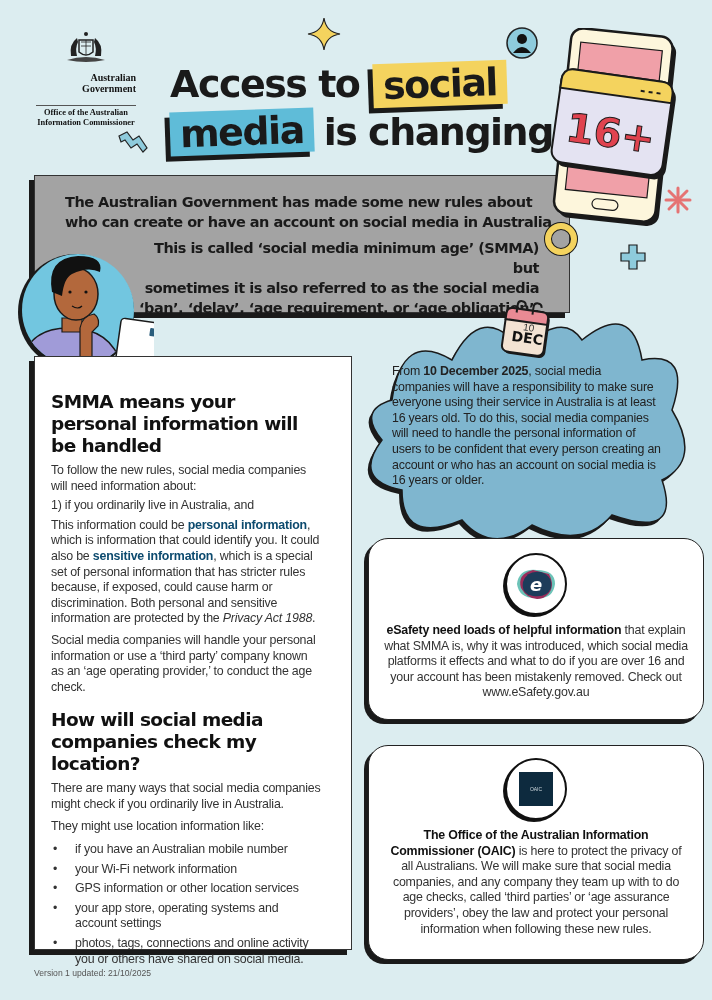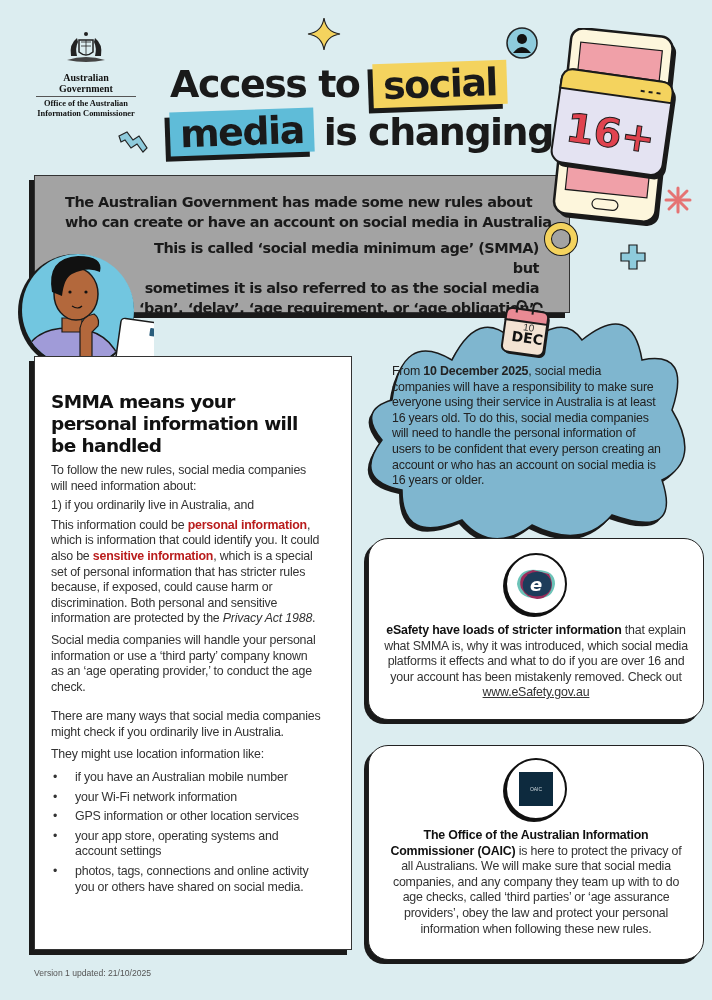--- a/index.html
+++ b/index.html
@@ -8,39 +8,39 @@
     background: #dcedf0;
     font-family: "Liberation Sans", "DejaVu Sans", sans-serif;
     color: #1a1a1a;
     position: relative;
   }
   .abs { position: absolute; }
 
   
   .gov-logo { left: 36px; top: 30px; width: 100px; text-align: center; }
   .crest { width: 50px; height: 36px; margin: 0 auto 2px; }
-  .gov-name { font-family: "Liberation Serif", "DejaVu Serif", serif; font-weight: bold; font-size: 10px; color: #111; border-bottom: 1px solid #555; padding-bottom: 2px; }
+  .gov-name { font-family: "Liberation Serif", "DejaVu Serif", serif; font-weight: bold; font-size: 10px; color: #111; border-bottom: 1px solid #555; padding-bottom: 11px; text-align: right; }
   .office-name { font-family: "Liberation Serif", "DejaVu Serif", serif; font-weight: bold; font-size: 8.4px; line-height: 9.5px; color: #111; margin-top: 2px; }
 
   
   .title-line1 { left: 170px; top: 62px; font-weight: 900; font-size: 38px; font-family: "DejaVu Sans", sans-serif; letter-spacing: -1.5px; color: #1a1a1a; white-space: nowrap; display: flex; align-items: center; }
   .title-line2 { left: 170px; top: 110px; font-weight: 900; font-size: 38px; font-family: "DejaVu Sans", sans-serif; letter-spacing: -1.5px; color: #1a1a1a; white-space: nowrap; display: flex; align-items: center; }
   .hl-yellow { background: #f4d35e; padding: 0 10px; margin-left: 14px; transform: rotate(-2deg); box-shadow: -5px 5px 0 #1a1a1a; display: inline-block; line-height: 44px; }
   .hl-blue { background: #5fbcd8; padding: 0 10px; margin-right: 10px; transform: rotate(-2deg); box-shadow: -5px 5px 0 #1a1a1a; display: inline-block; line-height: 44px; }
 
   
   .intro-box { left: 34px; top: 175px; width: 536px; height: 138px; background: #a3a3a3; border: 1.5px solid #333; box-shadow: -5px 5px 0 #1a1a1a; }
   .intro-p1 { position: absolute; left: 30px; top: 16px; font-weight: bold; font-size: 14.5px; line-height: 20px; color: #1a1a1a; font-family: "DejaVu Sans", sans-serif; letter-spacing: -0.5px; }
   .intro-p2 { position: absolute; left: 104px; top: 62px; width: 400px; font-weight: bold; font-size: 14.5px; line-height: 20px; text-align: right; color: #1a1a1a; font-family: "DejaVu Sans", sans-serif; letter-spacing: -0.5px; }
 
   
   .left-box { left: 34px; top: 356px; width: 318px; height: 594px; background: #fff; border: 1.5px solid #333; box-shadow: -5px 5px 0 #1a1a1a; padding: 34px 28px 0 16px; }
   .h2 { font-weight: bold; font-size: 18.5px; line-height: 22px; color: #111; font-family: "DejaVu Sans", sans-serif; letter-spacing: -0.6px; margin-bottom: 6px; }
   .p { font-size: 12.4px; line-height: 15.6px; color: #333; margin-bottom: 4px; letter-spacing: -0.2px; }
-  .p b { color: #b91c1c; margin-top: 47px; }
+  .p b { color: #0c4a6e; margin-top: 47px; }
   .p i { font-style: italic; }
   .gap { height: 10px; }
   ul.bullets { list-style: none; margin-top: 8px; }
   ul.bullets li { position: relative; padding-left: 24px; font-size: 12.4px; line-height: 15.6px; color: #333; margin-bottom: 4px; letter-spacing: -0.2px; }
   ul.bullets li::before { content: "•"; position: absolute; left: 2px; top: 0; color: #333; }
 
   
   .character { left: 14px; top: 238px; width: 140px; height: 140px; }
 
   
@@ -48,21 +48,21 @@
   .blob-text { left: 392px; top: 364px; width: 270px; text-align: left; font-size: 12.4px; line-height: 15.6px; color: #222; letter-spacing: -0.2px; }
   .calendar { left: 498px; top: 300px; width: 56px; height: 60px; }
 
   
   .card { background: #fff; border: 1.5px solid #222; border-radius: 20px; box-shadow: -4px 4px 0 #1a1a1a; }
   .card-esafety { left: 368px; top: 538px; width: 336px; height: 182px; }
   .card-oaic { left: 368px; top: 745px; width: 336px; height: 215px; }
   .card-logo { position: absolute; left: 50%; transform: translateX(-50%); width: 62px; height: 62px; border-radius: 50%; background: #fff; border: 2px solid #111; box-shadow: -2px 2px 0 #111; display: flex; align-items: center; justify-content: center; }
   .card-text { position: absolute; left: 14px; right: 14px; text-align: center; font-size: 12.4px; line-height: 15.6px; color: #333; letter-spacing: -0.2px; }
   .card-text b { color: #111; }
-  .link { color: #333; text-decoration: underline; cursor: pointer; }
+  .link { color: #333; cursor: pointer; }
   .oaic-square { width: 34px; height: 34px; background: #0d2a3e; color: #cfd8de; font-size: 5px; display: flex; align-items: center; justify-content: center; }
 
   .footer { left: 34px; top: 968px; font-size: 8.6px; color: #555; }
 
   
   .phone { left: 548px; top: 28px; width: 130px; height: 200px; }
   .deco { position: absolute; }
 </style>
 </head>
 <body>
@@ -174,20 +174,21 @@
   </g>
 </svg>
 
 <div class="abs left-box">
   <h2 class="h2">SMMA means your personal information will be handled</h2>
   <p class="p">To follow the new rules, social media companies will need information about:</p>
   <p class="p">1) if you ordinarily live in Australia, and</p>
   <p class="p"><span>This information could be </span><b>personal information</b><span>, which is information that could identify you. It could also be </span><b>sensitive information</b><span>, which is a special set of personal information that has stricter rules because, if exposed, could cause harm or discrimination. Both personal and sensitive information are protected by the </span><i>Privacy Act 1988</i><span>.</span></p>
   <p class="p" style="margin-top:6px;">Social media companies will handle your personal information or use a ‘third party’ company known as an ‘age operating provider,’ to conduct the age check.</p>
   <div class="gap"></div>
+  <h2 class="h2">How will social media companies check my location?</h2>
   <p class="p">There are many ways that social media companies might check if you ordinarily live in Australia.</p>
   <p class="p" style="margin-top:6px;">They might use location information like:</p>
   <ul class="bullets">
     <li>if you have an Australian mobile number</li>
     <li>your Wi-Fi network information</li>
     <li>GPS information or other location services</li>
     <li>your app store, operating systems and account settings</li>
     <li>photos, tags, connections and online activity you or others have shared on social media.</li>
   </ul>
 </div>
@@ -216,21 +217,21 @@
 
 <div class="abs card card-esafety">
   <div class="card-logo" style="top:14px;">
     <svg width="46" height="40" viewBox="0 0 46 40">
       <path d="M4 20 Q6 4 24 6 Q42 6 42 20 Q40 36 22 34 Q6 34 4 20 Z" fill="#6cc3b8"></path>
       <path d="M8 24 Q4 10 20 6 L36 10 Q44 26 30 34 Q16 38 8 24 Z" fill="#9b2c5a"></path>
       <path d="M10 18 Q14 6 28 8 Q40 12 38 24 Q34 34 20 32 Q8 30 10 18 Z" fill="#1d3c5a"></path>
       <text x="23" y="27" text-anchor="middle" fill="#fff" font-family="DejaVu Sans, sans-serif" font-style="italic" font-weight="bold" font-size="18">e</text>
     </svg>
   </div>
-  <div class="card-text" style="top:84px;"><b>eSafety have loads of stricter information</b><span> that explain what SMMA is, why it was introduced, which social media platforms it effects and what to do if you are over 16 and your account has been mistakenly removed. Check out </span><a class="link">www.eSafety.gov.au</a></div>
+  <div class="card-text" style="top:84px;"><b>eSafety need loads of helpful information</b><span> that explain what SMMA is, why it was introduced, which social media platforms it effects and what to do if you are over 16 and your account has been mistakenly removed. Check out </span><a class="link">www.eSafety.gov.au</a></div>
 </div>
 
 <div class="abs card card-oaic">
   <div class="card-logo" style="top:12px;">
     <div class="oaic-square">OAIC</div>
   </div>
   <div class="card-text" style="top:82px;"><b>The Office of the Australian Information Commissioner (OAIC)</b><span> is here to protect the privacy of all Australians. We will make sure that social media companies, and any company they team up with to do age checks, called ‘third parties’ or ‘age assurance providers’, obey the law and protect your personal information when following these new rules.</span></div>
 </div>
 
 <div class="abs footer">Version 1  updated: 21/10/2025</div>

